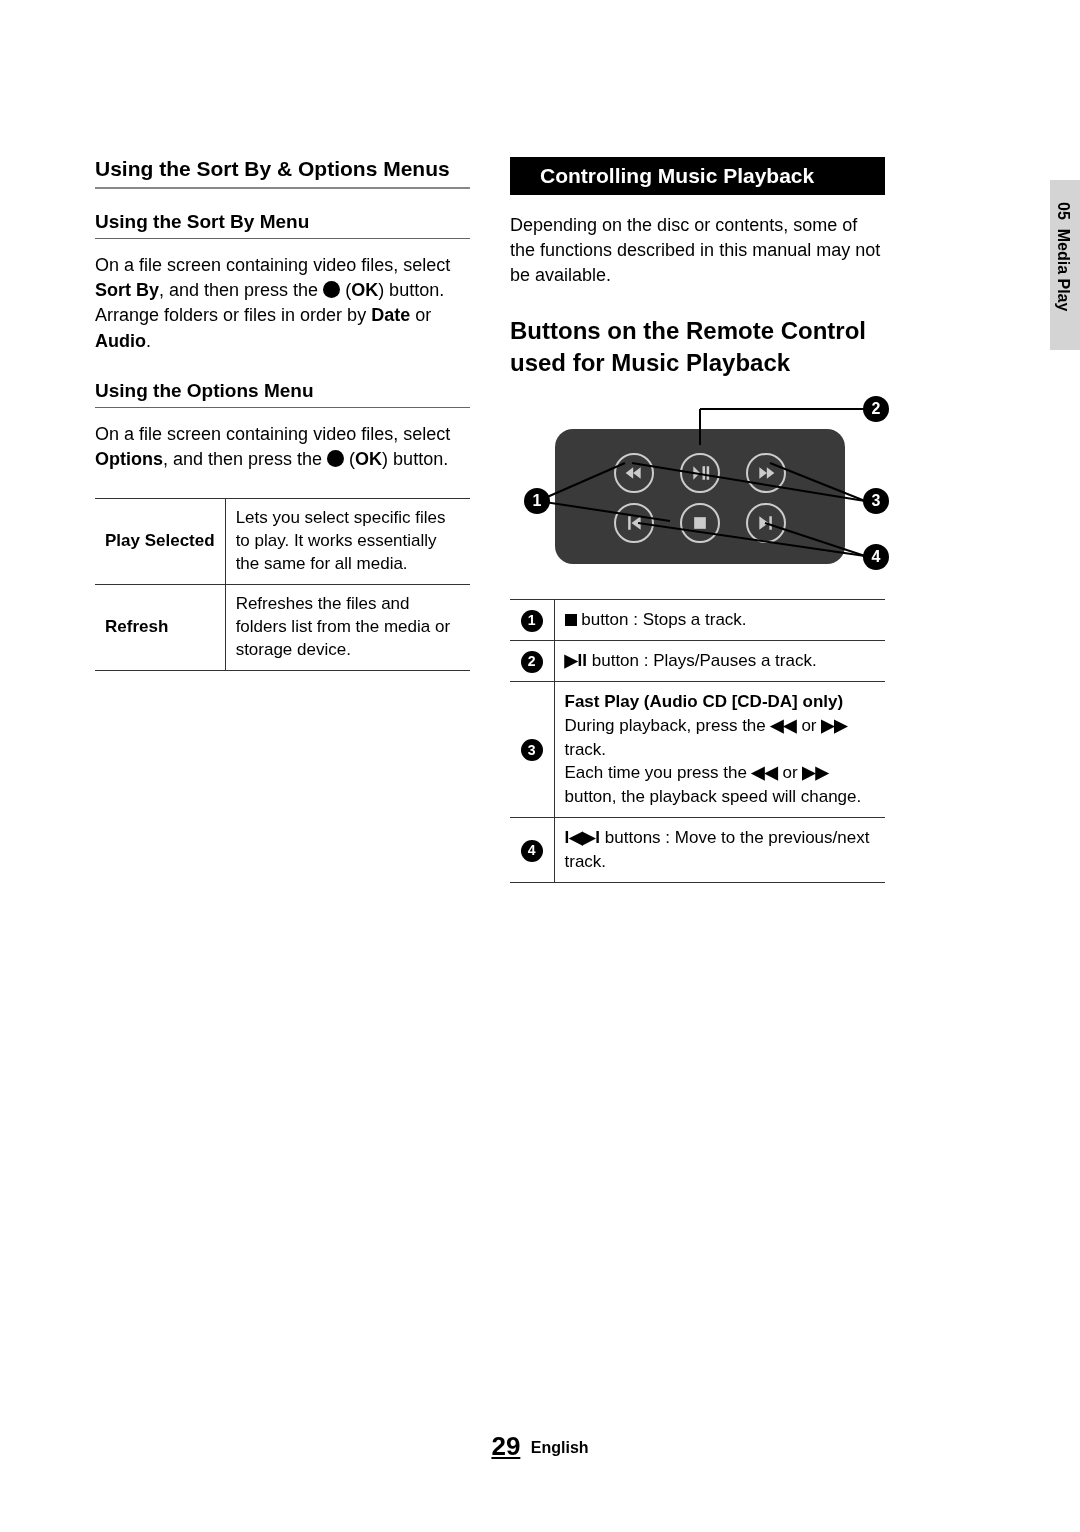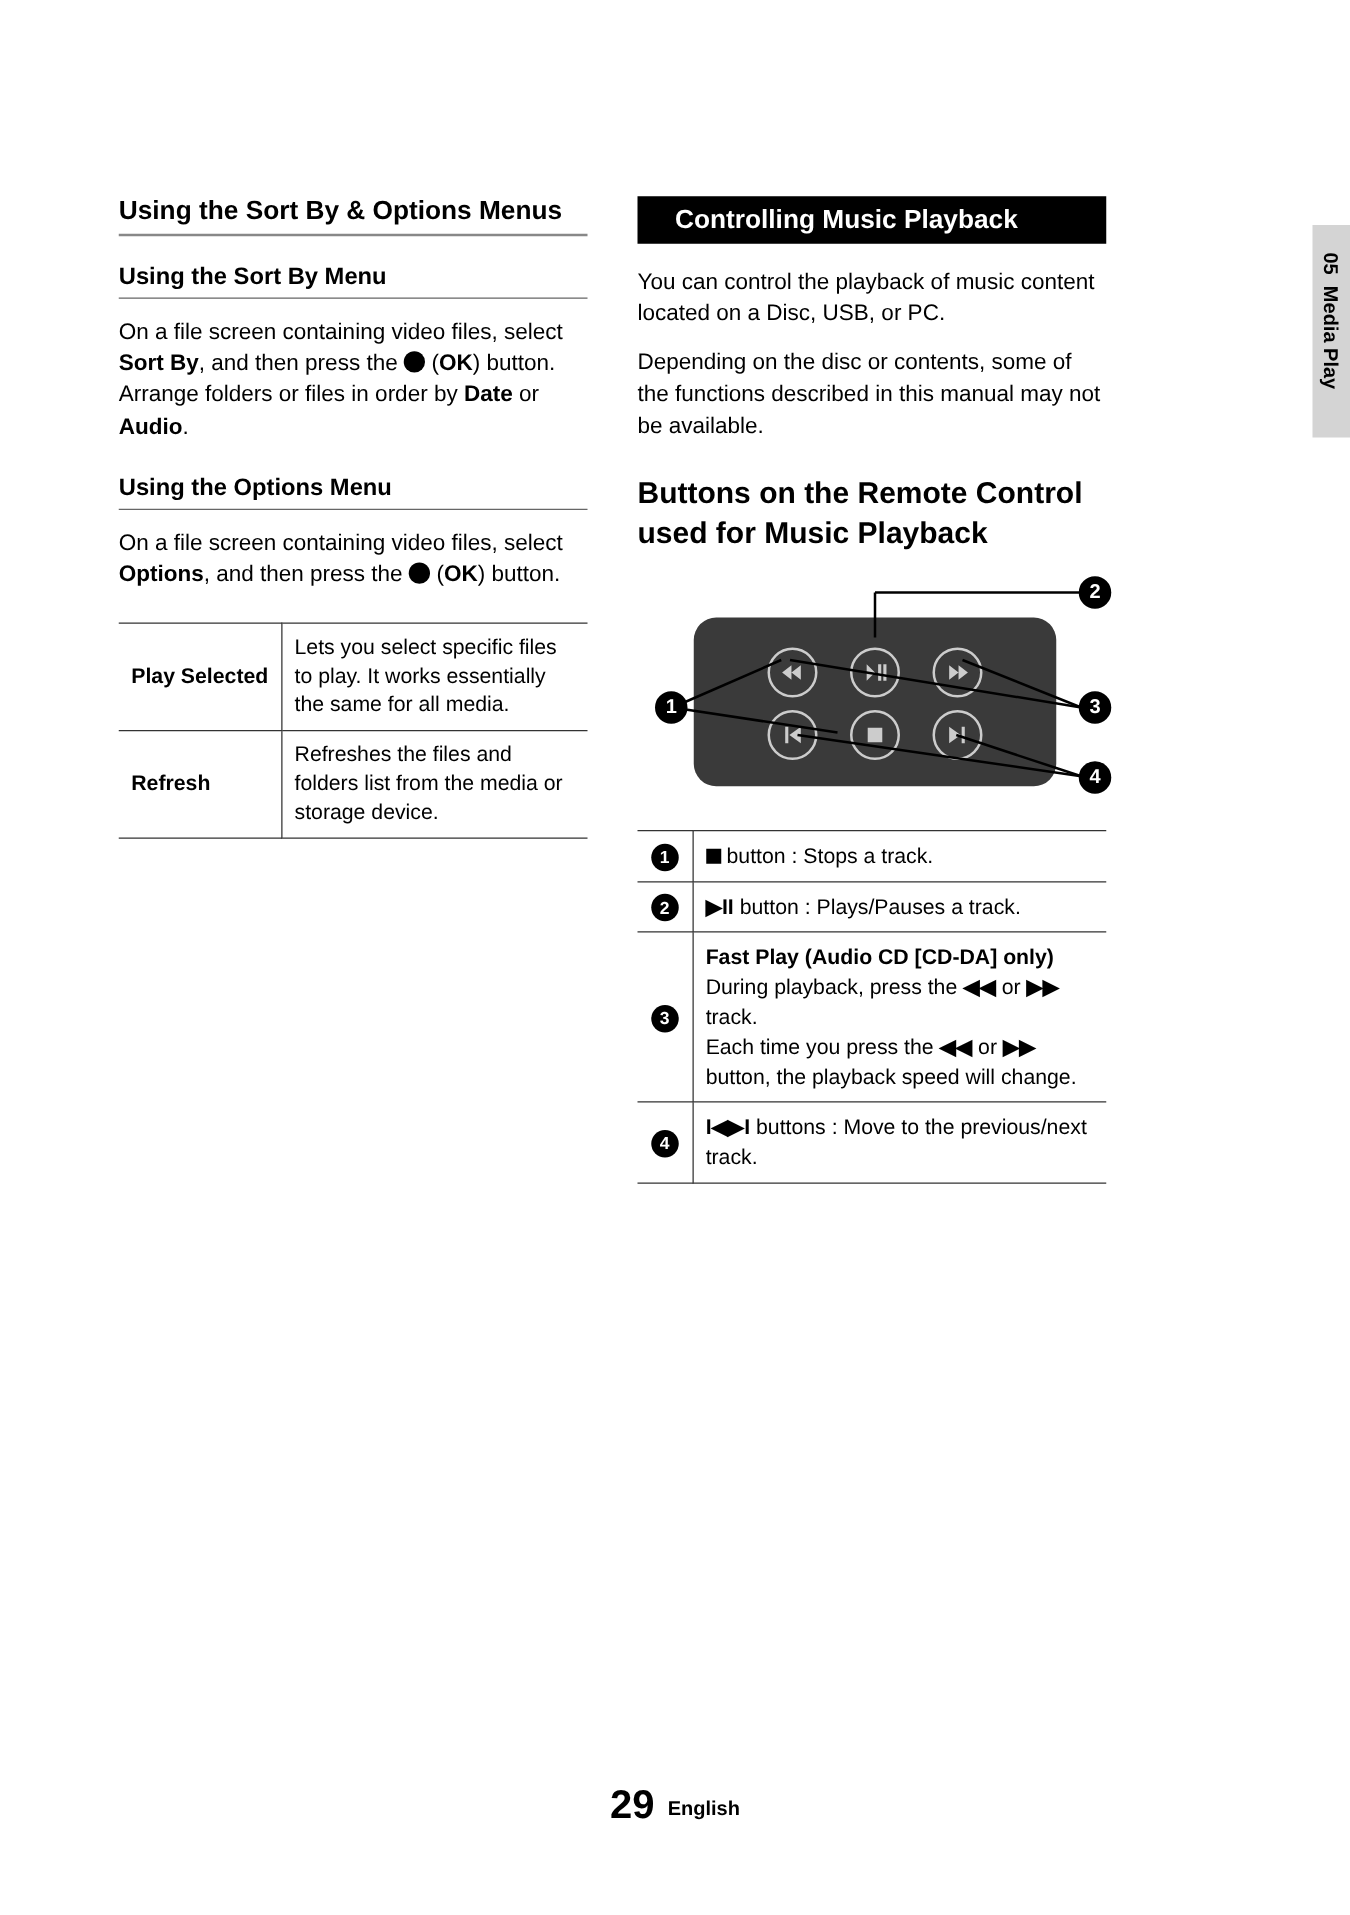--- a/index.html
+++ b/index.html
@@ -166,24 +166,25 @@
     font-weight: bold;
   }
   .page-foot {
     position: absolute;
     bottom: 70px;
     width: 100%;
     text-align: center;
     font-size: 16px;
   }
   .page-foot .pn {
-    font-size: 32px;
+    font-size: 26px;
     font-weight: bold;
     margin-right: 6px;
     vertical-align: -2px;
+    text-decoration: underline;
   }
   svg.callouts { position: absolute; left: 0; top: 0; width: 380px; height: 200px; }
 </style>
 </head>
 <body>
 
 <div class="page">
 
   <div class="col">
     <div class="sec-hd">Using the Sort By &amp; Options Menus</div>
@@ -207,21 +208,20 @@
       <tr>
         <td>Refresh</td>
         <td>Refreshes the files and folders list from the media or storage device.</td>
       </tr>
     </tbody>
       </table>
   </div>
 
   <div class="col">
     <div class="black-bar">Controlling Music Playback</div>
-    <div class="para" style="margin-bottom:14px">You can control the playback of music content located on a Disc, USB, or PC.</div>
     <div class="para">Depending on the disc or contents, some of the functions described in this manual may not be available.</div>
     <div style="font-size:24px;font-weight:bold;line-height:1.35;margin-bottom:22px">Buttons on the Remote Control used for Music Playback</div>
 
     <div class="remote-wrap">
       <div class="remote">
         <div class="remote-row">
           <div class="rbtn">
               <svg viewBox="0 0 24 24">
                 <path d="M11 12L20 5v14zM2 12L11 5v14z"></path>
               </svg>

